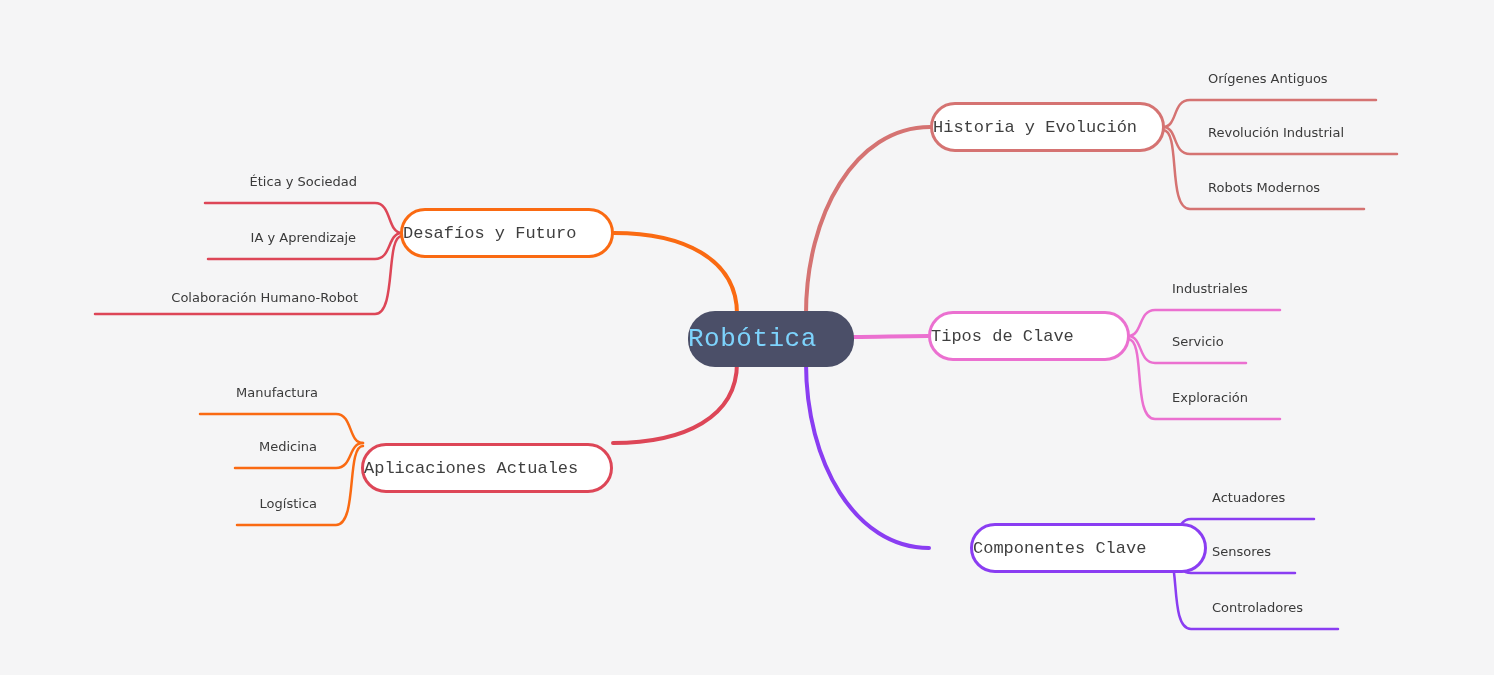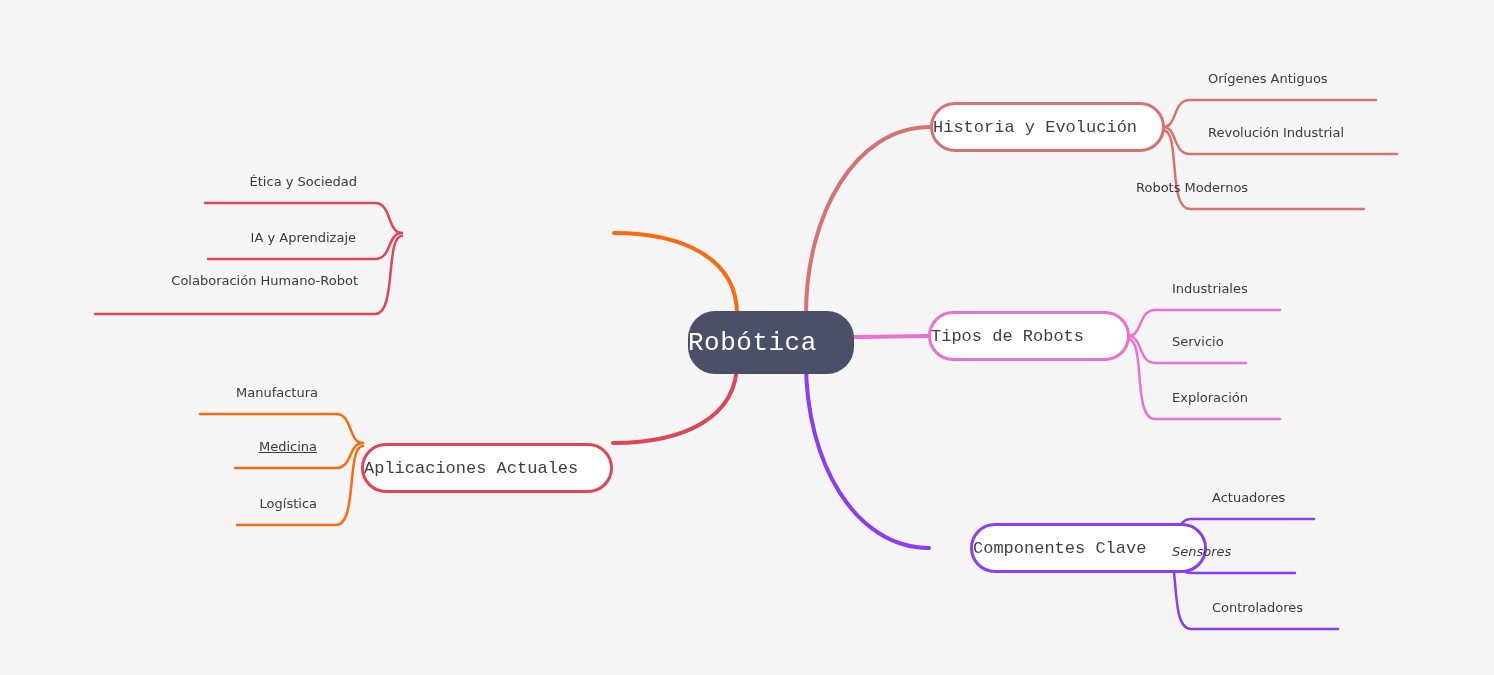--- a/index.html
+++ b/index.html
@@ -54,50 +54,53 @@
 
     <path class="childlink" d="M402,233 C387,233 392,203 375,203 L205,203" stroke="#dd4657"></path>
     <path class="childlink" d="M402,233 C387,233 392,259 375,259 L208,259" stroke="#dd4657"></path>
     <path class="childlink" d="M402,236 C385,236 397,314 375,314 L95,314" stroke="#dd4657"></path>
 
     <path class="childlink" d="M363,443 C348,443 353,414 336,414 L200,414" stroke="#fa6a12"></path>
     <path class="childlink" d="M363,443 C348,443 353,468 336,468 L235,468" stroke="#fa6a12"></path>
     <path class="childlink" d="M363,446 C346,446 358,525 336,525 L237,525" stroke="#fa6a12"></path>
   </svg>
 
-  <div class="pill root" style="left: 688px; top: 311px; width: 166px; height: 63px; background: rgb(75, 79, 104); color: #ffffff;">
+  <div class="pill root" style="left: 688px; top: 311px; width: 166px; height: 56px; background: rgb(75, 79, 104); color: #7dd3fc;">
     <span>Robótica</span>
   </div>
 
   <div class="pill" style="left: 930px; top: 102px; width: 235px; height: 50px; border-color: rgb(213, 115, 114);">
     <span>Historia y Evolución</span>
   </div>
   <div class="pill" style="left: 928px; top: 311px; width: 202px; height: 50px; border-color: rgb(235, 112, 208);">
-    <span>Tipos de Robots</span>
+    <span>Tipos de Clave</span>
   </div>
   <div class="pill" style="left: 970px; top: 523px; width: 237px; height: 50px; border-color: rgb(138, 61, 242);">
     <span>Componentes Clave</span>
+  </div>
+  <div class="pill" style="left: 400px; top: 208px; width: 214px; height: 50px; border-color: rgb(250, 106, 18);">
+    <span>Desafíos y Futuro</span>
   </div>
   <div class="pill" style="left: 361px; top: 418px; width: 252px; height: 50px; border-color: rgb(221, 70, 87); margin-top: 25px;">
     <span>Aplicaciones Actuales</span>
   </div>
 
   <div class="leaf" style="left:1208px;top:66px;">Orígenes Antiguos</div>
   <div class="leaf" style="left:1208px;top:120px;">Revolución Industrial</div>
-  <div class="leaf" style="left:1136px;top:175px;">Robots Modernos</div>
+  <div class="leaf" style="left:1208px;top:175px;">Robots Modernos</div>
 
   <div class="leaf" style="left:1172px;top:276px;">Industriales</div>
   <div class="leaf" style="left:1172px;top:329px;">Servicio</div>
   <div class="leaf" style="left:1172px;top:385px;">Exploración</div>
 
   <div class="leaf" style="left:1212px;top:485px;">Actuadores</div>
-  <div class="leaf" style="left:1172px;top:539px;font-style:italic;">Sensores</div>
+  <div class="leaf" style="left:1212px;top:539px;">Sensores</div>
   <div class="leaf" style="left:1212px;top:595px;">Controladores</div>
 
   <div class="leaf right-align" style="right:1137px;top:169px;">Ética y Sociedad</div>
   <div class="leaf right-align" style="right:1138px;top:225px;">IA y Aprendizaje</div>
-  <div class="leaf right-align" style="right:1136px;top:268px;">Colaboración Humano-Robot</div>
+  <div class="leaf right-align" style="right:1136px;top:285px;">Colaboración Humano-Robot</div>
 
   <div class="leaf right-align" style="right:1176px;top:380px;">Manufactura</div>
-  <div class="leaf right-align" style="right:1177px;top:434px;text-decoration:underline;">Medicina</div>
+  <div class="leaf right-align" style="right:1177px;top:434px;">Medicina</div>
   <div class="leaf right-align" style="right:1177px;top:491px;">Logística</div>
 
 </div>
 
 </body></html>

